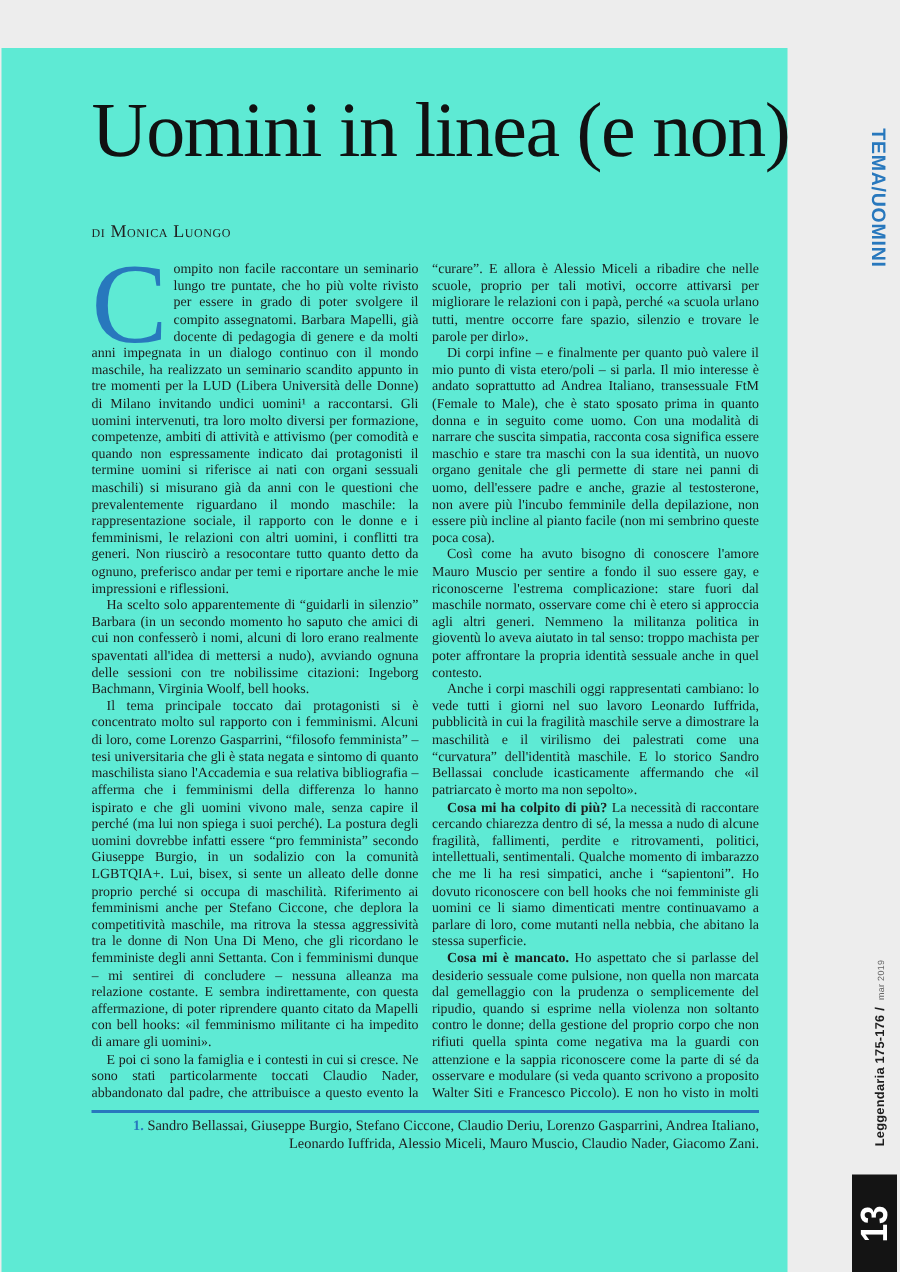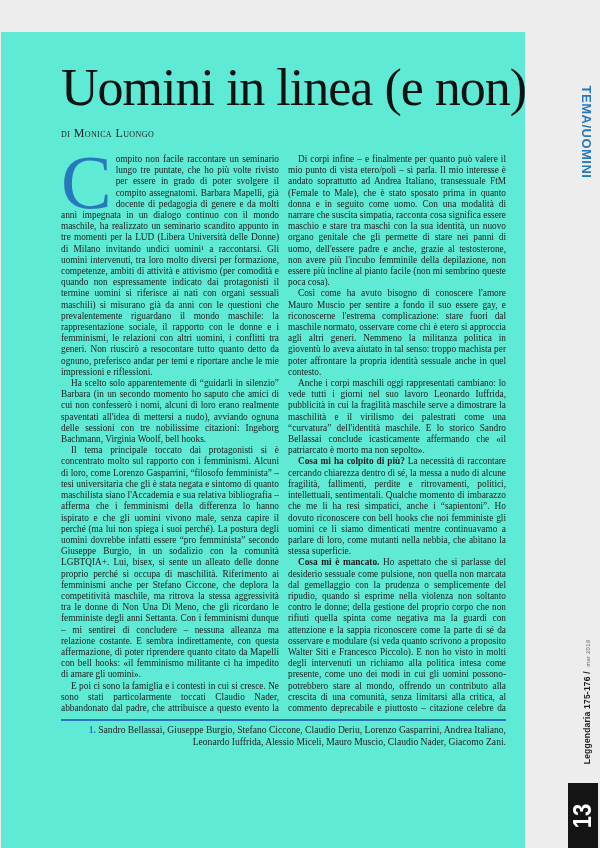--- a/index.html
+++ b/index.html
@@ -6,21 +6,21 @@
   *{margin:0;padding:0;box-sizing:border-box;}
   html,body{width:600px;height:848px;}
   body{font-family:"Liberation Serif", serif; background:var(--band); position:relative; overflow:hidden;}
   .canvas{position:absolute;inset:0;}
   .page{position:absolute;left:1px;top:32px;width:524px;height:816px;background:#5eead4;
         padding:0 19px 0 60px;}
   
   .title{font-family:"Liberation Serif", serif;font-weight:normal;color:#111;
          font-size:52px;line-height:52px;letter-spacing:-1px;margin-top:30px;white-space:nowrap;}
   .subtitle{font-style:italic;font-size:15.5px;line-height:18px;color:#141414;margin-top:24px;white-space:nowrap;}
-  .byline{font-variant:small-caps;font-size:12px;letter-spacing:.4px;color:#222;margin-top:12px;}
+  .byline{font-variant:small-caps;font-size:12px;letter-spacing:.4px;color:#222;margin-top:33px;}
   
   .columns{display:flex;gap:9px;margin-top:13px;height:560px;overflow:hidden;}
   .col{flex:1;min-width:0;}
   .para{font-size:9.3px;line-height:11.2px;text-align:justify;color:#1c1c1c;
         text-indent:10px; hyphens:auto; -webkit-hyphens:auto;}
   .para.first{text-indent:0;}
   .dropcap{float:left;color:var(--accent);font-size:76px;line-height:56px;height:55px;
            padding-right:4px;font-family:"Liberation Serif",serif;}
   .lead{font-weight:bold;}
   
@@ -50,20 +50,21 @@
     <p class="byline">di Monica Luongo</p>
 
     <div class="columns">
       <div class="col" id="col-left">
           <p class="para first"><span class="dropcap">C</span>ompito non facile raccontare un seminario lungo tre puntate, che ho più volte rivisto per essere in grado di poter svolgere il compito assegnatomi. Barbara Mapelli, già docente di pedagogia di genere e da molti anni impegnata in un dialogo continuo con il mondo maschile, ha realizzato un seminario scandito appunto in tre momenti per la LUD (Libera Università delle Donne) di Milano invitando undici uomini¹ a raccontarsi. Gli uomini intervenuti, tra loro molto diversi per formazione, competenze, ambiti di attività e attivismo (per comodità e quando non espressamente indicato dai protagonisti il termine uomini si riferisce ai nati con organi sessuali maschili) si misurano già da anni con le questioni che prevalentemente riguardano il mondo maschile: la rappresentazione sociale, il rapporto con le donne e i femminismi, le relazioni con altri uomini, i conflitti tra generi. Non riuscirò a resocontare tutto quanto detto da ognuno, preferisco andar per temi e riportare anche le mie impressioni e riflessioni.</p>
           <p class="para">Ha scelto solo apparentemente di “guidarli in silenzio” Barbara (in un secondo momento ho saputo che amici di cui non confesserò i nomi, alcuni di loro erano realmente spaventati all'idea di mettersi a nudo), avviando ognuna delle sessioni con tre nobilissime citazioni: Ingeborg Bachmann, Virginia Woolf, bell hooks.</p>
           <p class="para">Il tema principale toccato dai protagonisti si è concentrato molto sul rapporto con i femminismi. Alcuni di loro, come Lorenzo Gasparrini, “filosofo femminista” – tesi universitaria che gli è stata negata e sintomo di quanto maschilista siano l'Accademia e sua relativa bibliografia – afferma che i femminismi della differenza lo hanno ispirato e che gli uomini vivono male, senza capire il perché (ma lui non spiega i suoi perché). La postura degli uomini dovrebbe infatti essere “pro femminista” secondo Giuseppe Burgio, in un sodalizio con la comunità LGBTQIA+. Lui, bisex, si sente un alleato delle donne proprio perché si occupa di maschilità. Riferimento ai femminismi anche per Stefano Ciccone, che deplora la competitività maschile, ma ritrova la stessa aggressività tra le donne di Non Una Di Meno, che gli ricordano le femministe degli anni Settanta. Con i femminismi dunque – mi sentirei di concludere – nessuna alleanza ma relazione costante. E sembra indirettamente, con questa affermazione, di poter riprendere quanto citato da Mapelli con bell hooks: «il femminismo militante ci ha impedito di amare gli uomini».</p>
           <p class="para">E poi ci sono la famiglia e i contesti in cui si cresce. Ne sono stati particolarmente toccati Claudio Nader, abbandonato dal padre, che attribuisce a questo evento la mancanza di un linguaggio sessuale “sviluppato” che in gioventù gli impediva una sessualità soddisfacente. Ma famiglia significa non solo lutto: hanno contribuito alla crescita anche alcuni legami familiari, Claudio Deriu cita la sorella femminista e la necessità, che gli ha insegnato, di imparare come si fa a</p>
         </div>
       <div class="col" id="col-right">
+          <p class="para first">“curare”. E allora è Alessio Miceli a ribadire che nelle scuole, proprio per tali motivi, occorre attivarsi per migliorare le relazioni con i papà, perché «a scuola urlano tutti, mentre occorre fare spazio, silenzio e trovare le parole per dirlo».</p>
           <p class="para">Di corpi infine – e finalmente per quanto può valere il mio punto di vista etero/poli – si parla. Il mio interesse è andato soprattutto ad Andrea Italiano, transessuale FtM (Female to Male), che è stato sposato prima in quanto donna e in seguito come uomo. Con una modalità di narrare che suscita simpatia, racconta cosa significa essere maschio e stare tra maschi con la sua identità, un nuovo organo genitale che gli permette di stare nei panni di uomo, dell'essere padre e anche, grazie al testosterone, non avere più l'incubo femminile della depilazione, non essere più incline al pianto facile (non mi sembrino queste poca cosa).</p>
           <p class="para">Così come ha avuto bisogno di conoscere l'amore Mauro Muscio per sentire a fondo il suo essere gay, e riconoscerne l'estrema complicazione: stare fuori dal maschile normato, osservare come chi è etero si approccia agli altri generi. Nemmeno la militanza politica in gioventù lo aveva aiutato in tal senso: troppo machista per poter affrontare la propria identità sessuale anche in quel contesto.</p>
           <p class="para">Anche i corpi maschili oggi rappresentati cambiano: lo vede tutti i giorni nel suo lavoro Leonardo Iuffrida, pubblicità in cui la fragilità maschile serve a dimostrare la maschilità e il virilismo dei palestrati come una “curvatura” dell'identità maschile. E lo storico Sandro Bellassai conclude icasticamente affermando che «il patriarcato è morto ma non sepolto».</p>
           <p class="para"><b class="lead">Cosa mi ha colpito di più? </b>La necessità di raccontare cercando chiarezza dentro di sé, la messa a nudo di alcune fragilità, fallimenti, perdite e ritrovamenti, politici, intellettuali, sentimentali. Qualche momento di imbarazzo che me li ha resi simpatici, anche i “sapientoni”. Ho dovuto riconoscere con bell hooks che noi femministe gli uomini ce li siamo dimenticati mentre continuavamo a parlare di loro, come mutanti nella nebbia, che abitano la stessa superficie.</p>
           <p class="para"><b class="lead">Cosa mi è mancato. </b>Ho aspettato che si parlasse del desiderio sessuale come pulsione, non quella non marcata dal gemellaggio con la prudenza o semplicemente del ripudio, quando si esprime nella violenza non soltanto contro le donne; della gestione del proprio corpo che non rifiuti quella spinta come negativa ma la guardi con attenzione e la sappia riconoscere come la parte di sé da osservare e modulare (si veda quanto scrivono a proposito Walter Siti e Francesco Piccolo). E non ho visto in molti degli intervenuti un richiamo alla politica intesa come presente, come uno dei modi in cui gli uomini possono-potrebbero stare al mondo, offrendo un contributo alla crescita di una comunità, senza limitarsi alla critica, al commento deprecabile e piuttosto – citazione celebre da Enrico Berlinguer – optare per «quando non sai cosa fare fai ciò che devi».</p>
         </div>
     </div>
 
     <div class="footnote">
       <span class="fn-marker">1.</span><span> Sandro Bellassai, Giuseppe Burgio, Stefano Ciccone, Claudio Deriu, Lorenzo Gasparrini, Andrea Italiano, Leonardo Iuffrida, Alessio Miceli, Mauro Muscio, Claudio Nader, Giacomo Zani.</span>

